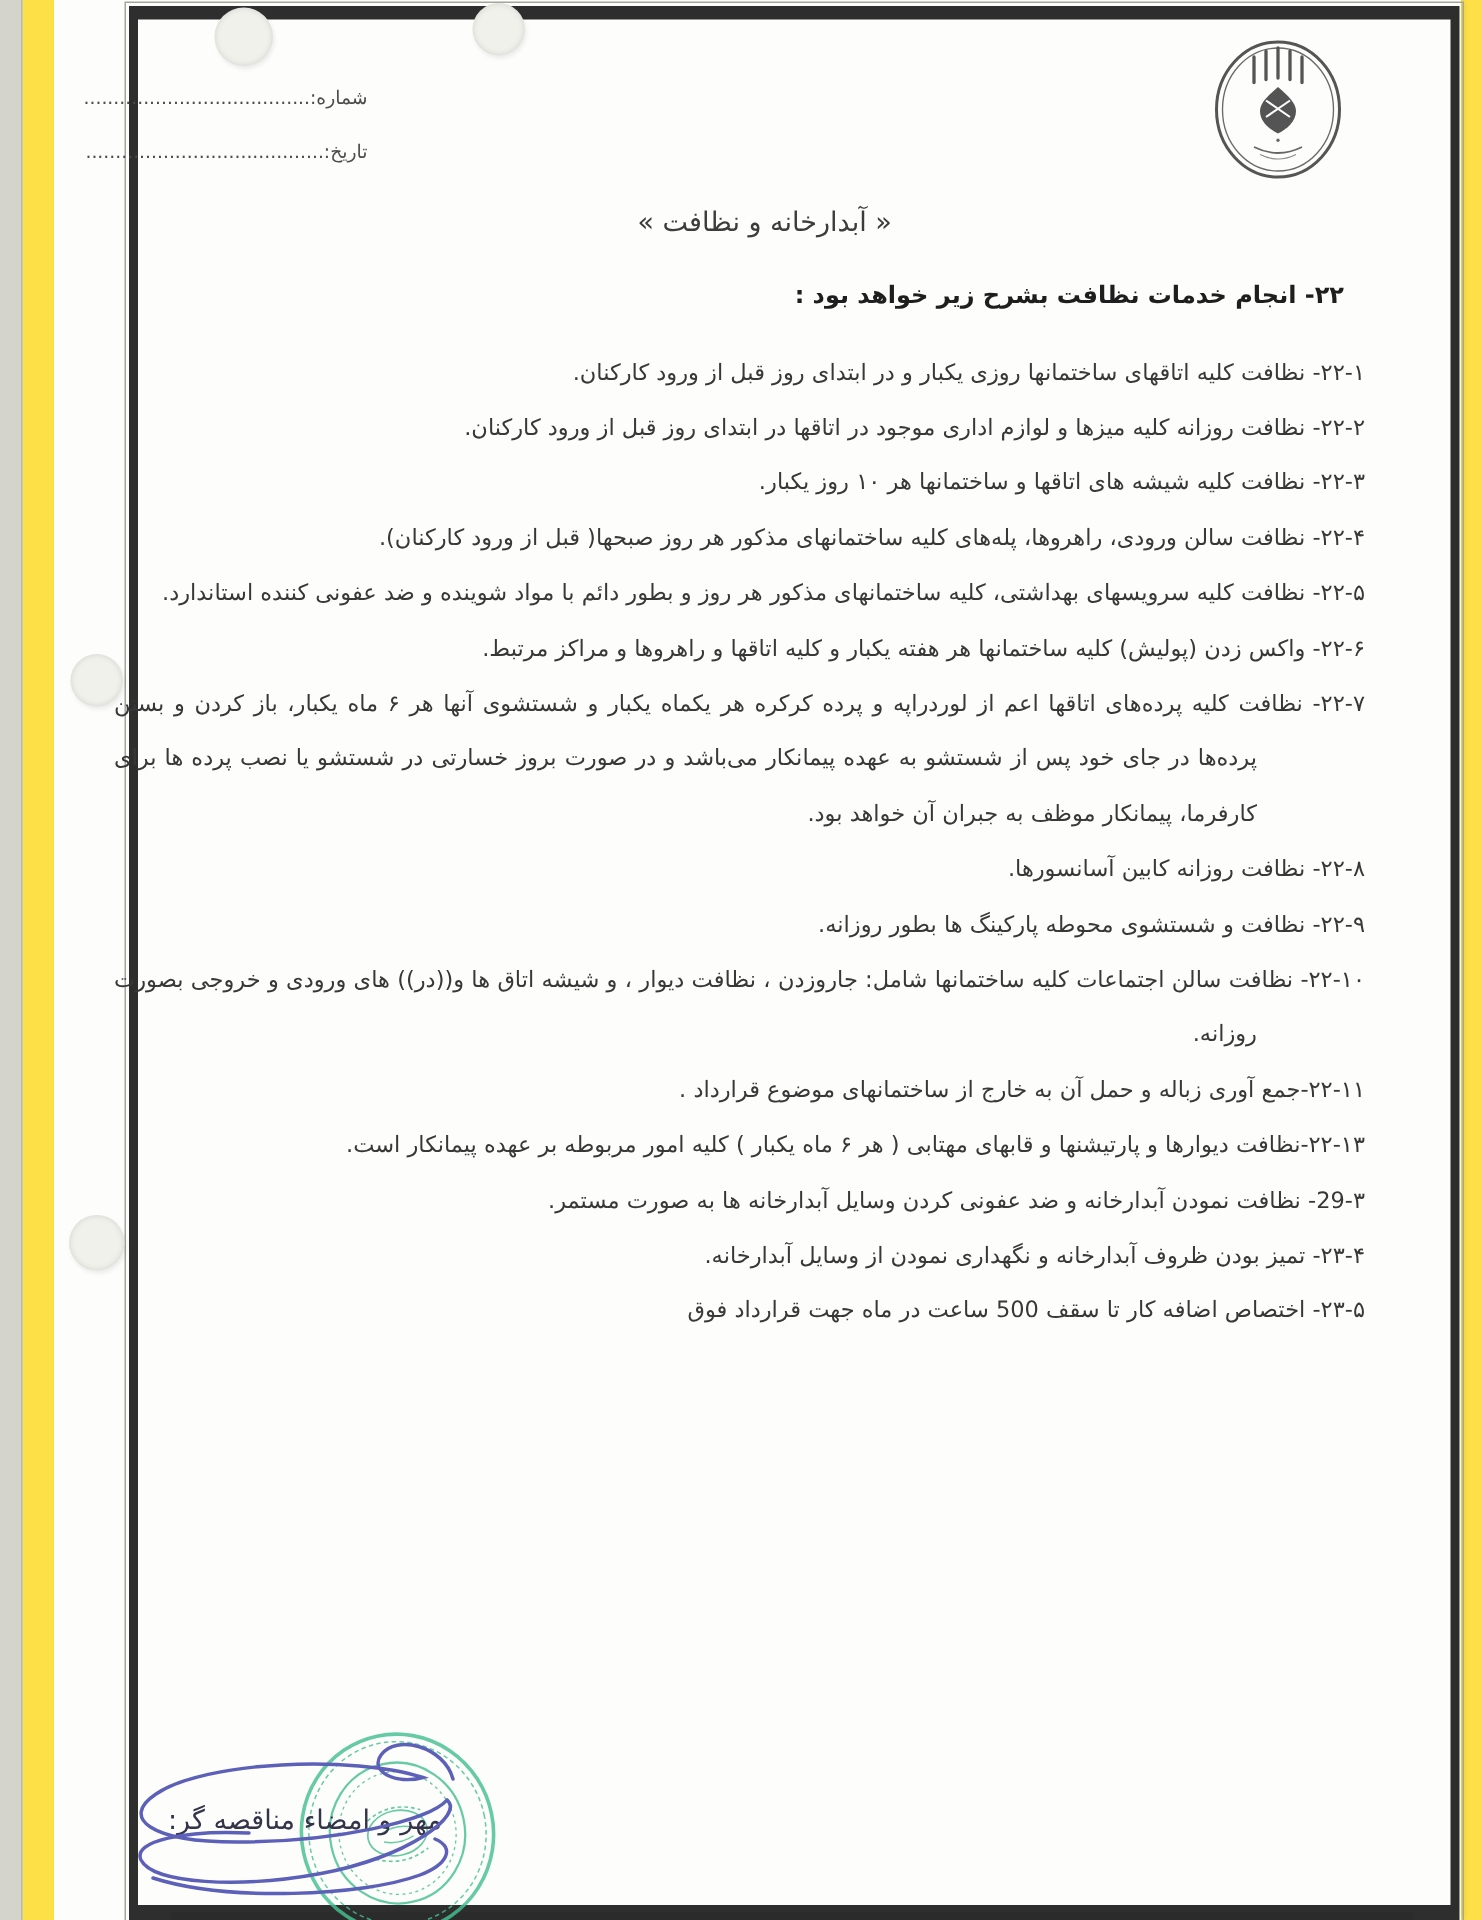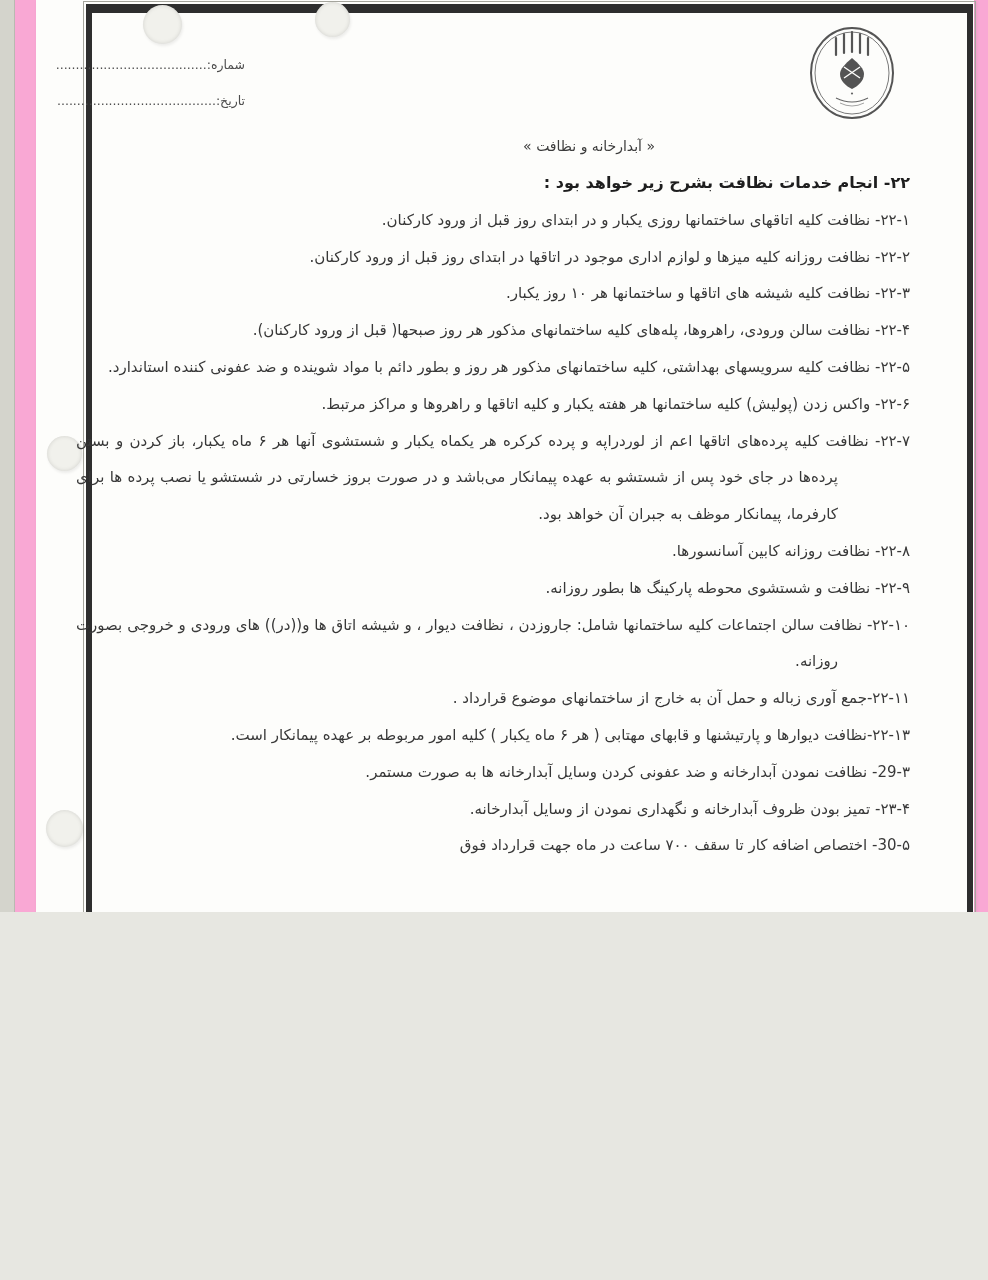--- a/index.html
+++ b/index.html
@@ -1,18 +1,18 @@
 <!DOCTYPE html>
 <html lang="fa"><head>
 <meta charset="utf-8">
 <style>
   html,body{margin:0;padding:0;}
   body{width:988px;height:1280px;overflow:hidden;background:#e7e7e1;
        font-family:"DejaVu Sans",sans-serif;}
-  .scan{position:relative;width:988px;height:912px;background:#f9a8d4;overflow:hidden;}
+  .scan{position:relative;width:988px;height:1280px;background:#fde047;overflow:hidden;}
   .left-strip{position:absolute;left:0;top:0;width:14px;height:1280px;
       background:#d4d4cc;border-right:1px solid #b9b9b1;}
   .paper{position:absolute;left:36px;top:0;width:938px;height:1280px;
       background:#fdfdfb;box-shadow:2px 0 4px rgba(0,0,0,.10);}
   .frame{position:absolute;left:50px;top:4px;width:875px;height:1257px;
       border:6px solid #2e2e2e;border-top-width:9px;border-bottom-width:10px;
       outline:1px solid #a5a59d;outline-offset:2px;}
   .bottom-band{position:absolute;left:78px;top:1275px;width:828px;height:5px;background:#2b2b2b;}
   .hole{position:absolute;background:#f1f1ec;border-radius:50%;
       box-shadow:inset 0 0 4px rgba(0,0,0,.13), 1px 2px 3px rgba(0,0,0,.07);}
@@ -20,27 +20,27 @@
   .hole.t2{left:315px;top:2px;width:35px;height:35px;}
   .hole.l1{left:47px;top:436px;width:35px;height:35px;}
   .hole.l2{left:46px;top:810px;width:37px;height:37px;}
 
   .meta{position:absolute;left:85px;top:47px;width:160px;direction:rtl;
       font-size:12.5px;color:#4c4c4c;line-height:36px;white-space:nowrap;}
   .meta .row{height:36px;}
 
   .emblem{position:absolute;left:806px;top:22px;width:92px;height:100px;}
 
-  .doc-title{position:absolute;left:425px;top:138px;width:230px;text-align:right;
-      direction:rtl;font-size:14px;color:#3c3c3c;}
+  .doc-title{position:absolute;left:425px;top:138px;width:230px;text-align:left;
+      direction:rtl;font-size:18px;color:#3c3c3c;}
 
   .body-text{position:absolute;left:76px;top:165px;width:834px;direction:rtl;
       font-size:15px;line-height:36.8px;color:#383838;text-align:justify;}
   .body-text p{margin:0;padding-right:72px;text-indent:-72px;}
-  .body-text h3{margin:0;padding:0;text-indent:0;font-size:16px;font-weight:700;
+  .body-text h3{margin:14px;padding:0;text-indent:0;font-size:16px;font-weight:700;
       color:#1e1e1e;text-align:right;line-height:36.8px;}
 
   .sign-label{position:absolute;left:112px;top:1203px;direction:rtl;
       font-size:18px;color:#33334a;z-index:3;}
   .stamp{position:absolute;left:192px;top:1150px;width:150px;height:130px;z-index:2;opacity:.82;}
   .signature{position:absolute;left:66px;top:1152px;width:310px;height:126px;z-index:4;}
 </style>
 </head>
 <body>
 
@@ -90,21 +90,21 @@
     <p>۲۲-۵- نظافت کلیه سرویسهای بهداشتی، کلیه ساختمانهای مذکور هر روز و بطور دائم با مواد شوینده و ضد عفونی کننده استاندارد.</p>
     <p>۲۲-۶- واکس زدن (پولیش) کلیه ساختمانها هر هفته یکبار و کلیه اتاقها و راهروها و مراکز مرتبط.</p>
     <p>۲۲-۷- نظافت کلیه پرده‌های اتاقها اعم از لوردراپه و پرده کرکره هر یکماه یکبار و شستشوی آنها هر ۶ ماه یکبار، باز کردن و بستن پرده‌ها در جای خود پس از شستشو به عهده پیمانکار می‌باشد و در صورت بروز خسارتی در شستشو یا نصب پرده ها برای کارفرما، پیمانکار موظف به جبران آن خواهد بود.</p>
     <p>۲۲-۸- نظافت روزانه کابین آسانسورها.</p>
     <p>۲۲-۹- نظافت و شستشوی محوطه پارکینگ ها بطور روزانه.</p>
     <p>۲۲-۱۰- نظافت سالن اجتماعات کلیه ساختمانها شامل: جاروزدن ، نظافت دیوار ، و شیشه اتاق ها و((در)) های ورودی و خروجی بصورت روزانه.</p>
     <p>۲۲-۱۱-جمع آوری زباله و حمل آن  به خارج از ساختمانهای موضوع قرارداد .</p>
     <p>۲۲-۱۳-نظافت دیوارها و پارتیشنها و قابهای مهتابی ( هر ۶ ماه یکبار ) کلیه امور مربوطه بر عهده پیمانکار است.</p>
     <p>29-۳- نظافت نمودن آبدارخانه و ضد عفونی کردن وسایل آبدارخانه ها به صورت مستمر.</p>
     <p>۲۳-۴- تمیز بودن ظروف آبدارخانه و نگهداری نمودن از وسایل آبدارخانه.</p>
-    <p>30-۵- اختصاص اضافه کار تا سقف ۷۰۰ ساعت در ماه جهت قرارداد فوق</p>
+    <p>۲۳-۵- اختصاص اضافه کار تا سقف 500 ساعت در ماه جهت قرارداد فوق</p>
   </div>
 
   <div class="sign-label">مهر و امضاء مناقصه گر:</div>
 
   <svg class="stamp" viewBox="0 0 150 130">
     <g transform="rotate(-12 73 72)" fill="none" stroke="#45c191">
       <ellipse cx="73" cy="72" rx="64" ry="66" stroke-width="2.4"></ellipse>
       <ellipse cx="73" cy="72" rx="59" ry="61" stroke-width="1" stroke-dasharray="3 2.2"></ellipse>
       <ellipse cx="73" cy="72" rx="45" ry="47" stroke-width="1.5"></ellipse>
       <ellipse cx="73" cy="72" rx="39" ry="41" stroke-width="0.9" stroke-dasharray="2 2.4"></ellipse>

